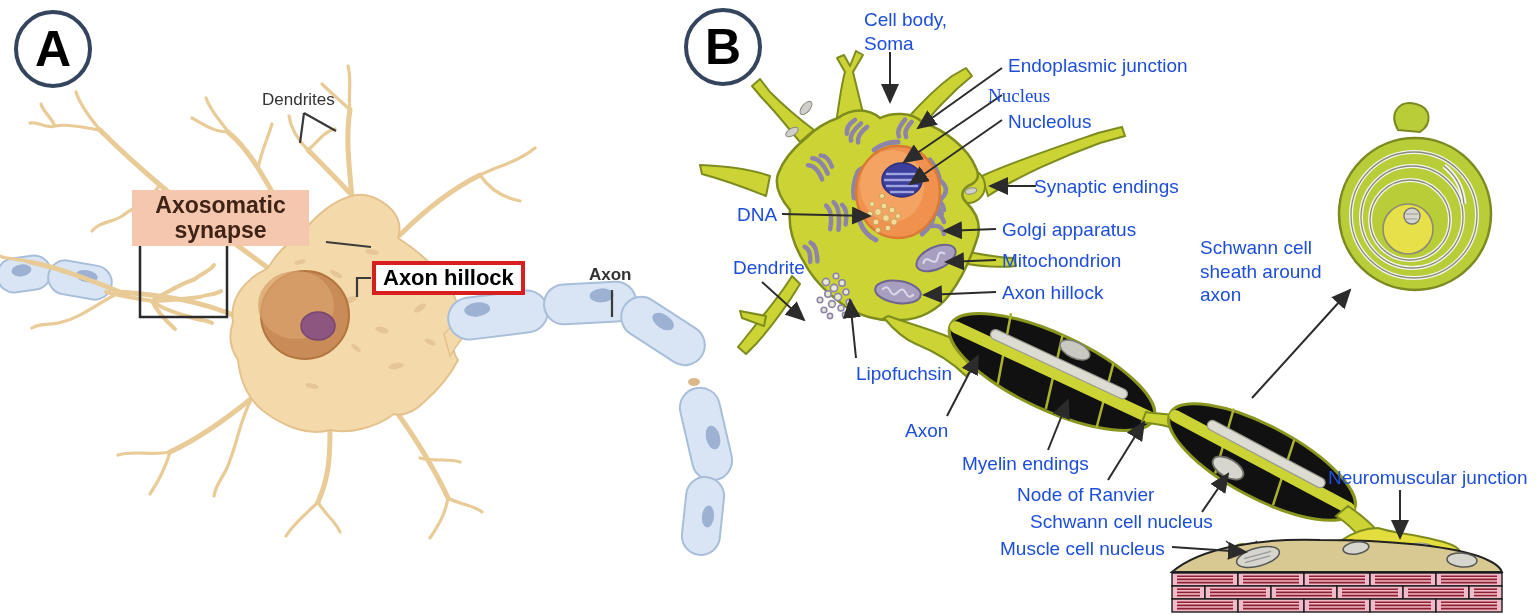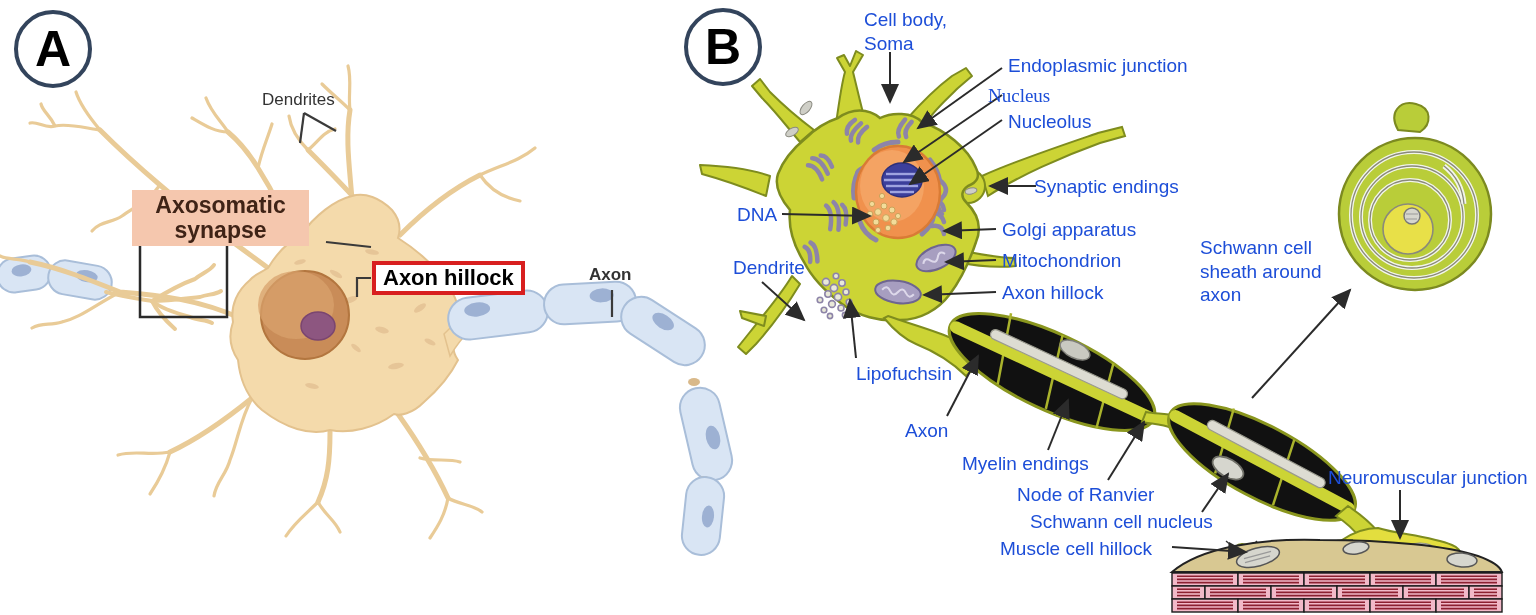--- a/index.html
+++ b/index.html
@@ -457,18 +457,18 @@
   <div class="lbl" style="left:737px;top:203px;">DNA</div>
   <div class="lbl" style="left:1002px;top:218px;">Golgi apparatus</div>
   <div class="lbl" style="left:1002px;top:249px;">Mitochondrion</div>
   <div class="lbl" style="left:1002px;top:281px;">Axon hillock</div>
   <div class="lbl" style="left:733px;top:256px;">Dendrite</div>
   <div class="lbl" style="left:840px;top:362px;margin-left:16px;">Lipofuchsin</div>
   <div class="lbl" style="left:905px;top:419px;">Axon</div>
   <div class="lbl" style="left:962px;top:452px;">Myelin endings</div>
   <div class="lbl" style="left:1017px;top:483px;">Node of Ranvier</div>
   <div class="lbl" style="left:1018px;top:510px;margin-left:12px;">Schwann cell nucleus</div>
-  <div class="lbl" style="left:1000px;top:537px;">Muscle cell hillock</div>
+  <div class="lbl" style="left:1000px;top:537px;">Muscle cell nucleus</div>
   <div class="lbl" style="left:1200px;top:236px;">Schwann cell
 sheath around
 axon</div>
   <div class="lbl" style="left:1328px;top:466px;">Neuromuscular junction</div>
 </div>
 
 </body></html>

